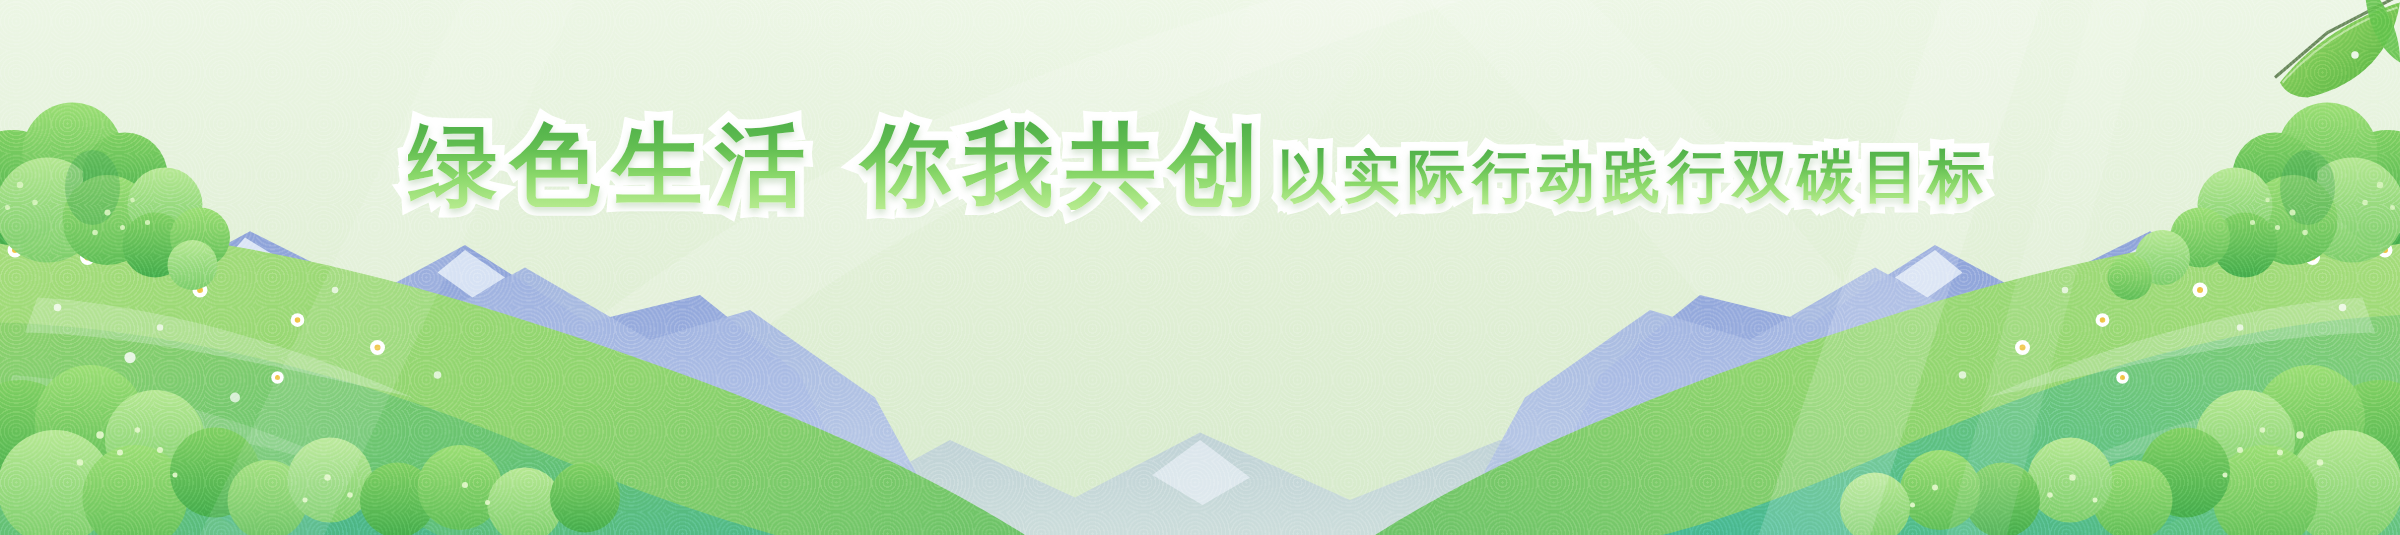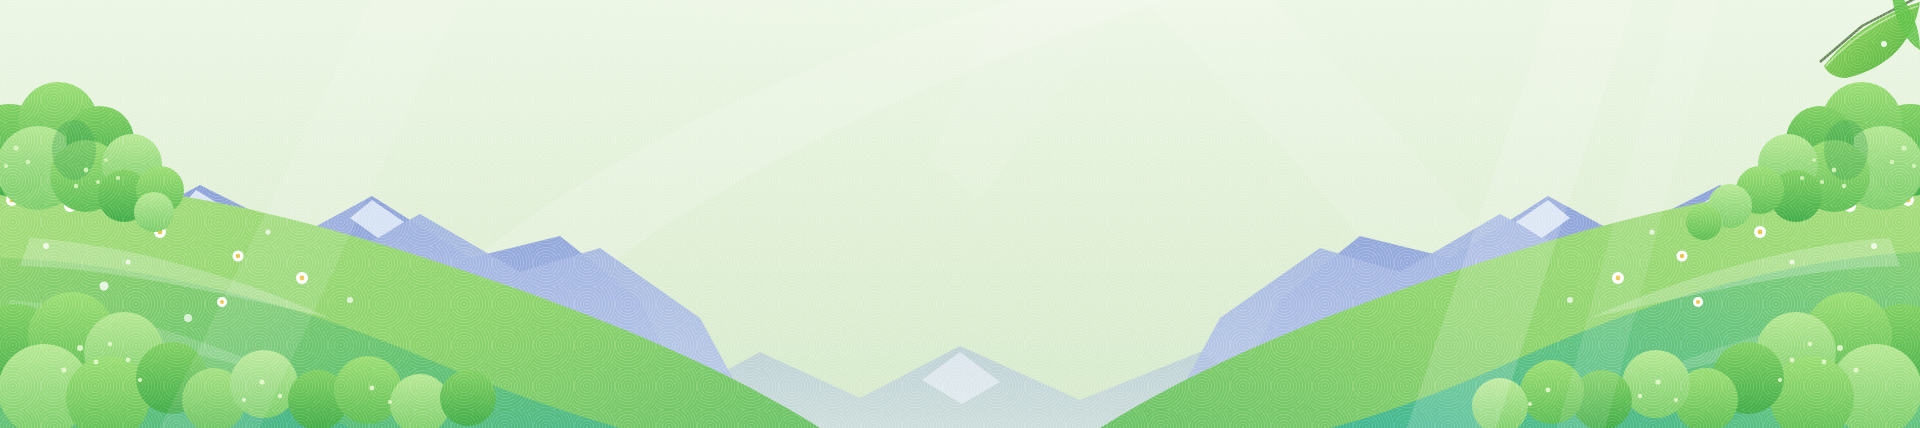--- a/index.html
+++ b/index.html
@@ -393,15 +393,25 @@
     <svg viewBox="0 0 1920 428" preserveAspectRatio="none" style="display:block;width:1920px;height:428px;">
       <g fill="#ffffff">
         <path d="M1560,-20 L1640,-20 L1490,448 L1400,448 Z" opacity=".16"></path>
         <path d="M1680,-20 L1724,-20 L1600,448 L1552,448 Z" opacity=".10"></path>
         <path d="M380,-20 L470,-20 L250,448 L150,448 Z" opacity=".10"></path>
         <path d="M1010,-20 L1140,-20 L980,200 L930,160 Z" opacity=".08"></path>
       </g>
     </svg>
   </div>
 
+  <div id="text-block">
+    <div class="line-wrap">
+      <span class="headline stroke-under">绿色生活 你我共创</span>
+      <span class="headline fill-over">绿色生活 你我共创</span>
+    </div>
+    <div class="line-wrap">
+      <span class="subtitle stroke-under">以实际行动践行双碳目标</span>
+      <span class="subtitle fill-over">以实际行动践行双碳目标</span>
+    </div>
+  </div>
 
   <div id="grain"></div>
 </div>
 
 </body></html>

